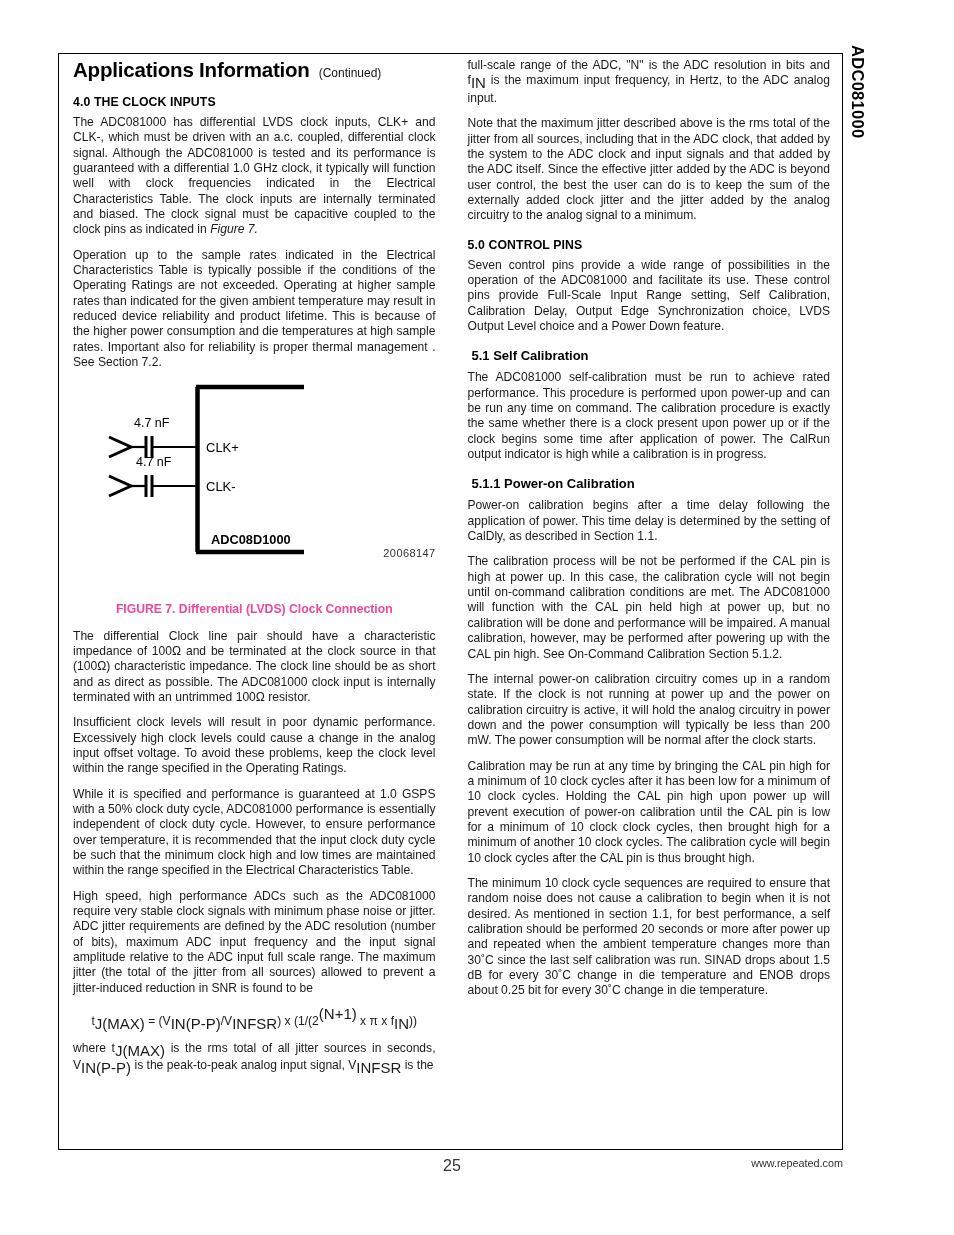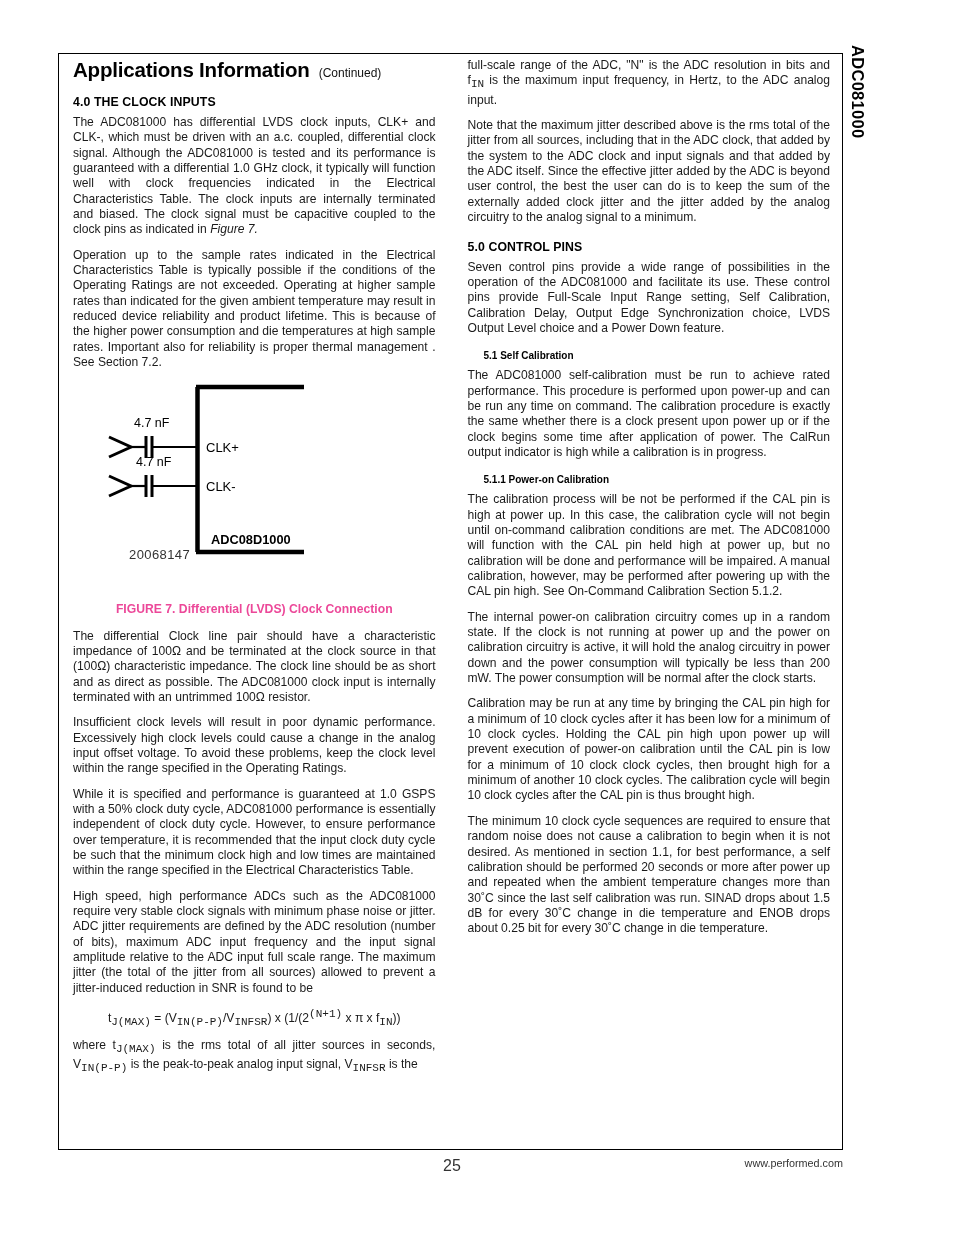--- a/index.html
+++ b/index.html
@@ -79,23 +79,23 @@
   }
 
   h2.sec {
     font-size: 12.3px;
     font-weight: bold;
     margin: 0 0 6px 0;
     color: #000;
     letter-spacing: 0.1px;
   }
   h3.sub {
-    font-size: 10px;
-    font-weight: bold;
-    margin: 14px 0 7px 16px;
+    font-size: 13px;
+    font-weight: bold;
+    margin: 14px 0 7px 4px;
     color: #000;
   }
 
   p.body {
     font-size: 12.1px;
     line-height: 15.35px;
     text-align: justify;
     text-justify: inter-word;
     margin: 0 0 10px 0;
     color: #1a1a1a;
@@ -105,39 +105,38 @@
 
   
   .formula {
     font-size: 12.1px;
     line-height: 16px;
     margin: 2px 0 8px 0;
     text-align: center;
     color: #1a1a1a;
   }
   .formula sub, p.body sub, .formula sup, p.body sup {
-    font-size: 11px;
-    font-family: Liberation Mono, monospace;
+    font-size: 15px;
   }
   sub { vertical-align: -0.28em; }
   sup { vertical-align: 0.42em; }
 
   
   .figure-wrap {
     margin: 8px 0 6px 0;
     position: relative;
     height: 215px;
   }
   .fig-svg { display: block; margin: 0 auto; }
   .fig-id {
     position: absolute;
     left: 0; right: 0;
     top: 166px;
-    text-align: left;
-    font-size: 13px;
+    text-align: right;
+    font-size: 11px;
     color: #333;
     letter-spacing: 0.4px;
     padding-left: 56px;
   }
   .fig-caption {
     font-size: 12.2px;
     font-weight: bold;
     text-align: center;
     margin: 0 0 13px 0;
     color: #ec4899;
@@ -243,30 +242,31 @@
       <h2 class="sec" style="margin-top:14px;">5.0 CONTROL PINS</h2>
 
       <p class="body">Seven control pins provide a wide range of possibilities in the operation of the ADC081000 and facilitate its use. These control pins provide Full-Scale Input Range setting, Self Calibration, Calibration Delay, Output Edge Synchronization choice, LVDS Output Level choice and a Power Down feature.</p>
 
       <h3 class="sub">5.1 Self Calibration</h3>
 
       <p class="body">The ADC081000 self-calibration must be run to achieve rated performance. This procedure is performed upon power-up and can be run any time on command. The calibration procedure is exactly the same whether there is a clock present upon power up or if the clock begins some time after application of power. The CalRun output indicator is high while a calibration is in progress.</p>
 
       <h3 class="sub">5.1.1 Power-on Calibration</h3>
 
+      <p class="body">Power-on calibration begins after a time delay following the application of power. This time delay is determined by the setting of CalDly, as described in Section 1.1.</p>
 
       <p class="body">The calibration process will be not be performed if the CAL pin is high at power up. In this case, the calibration cycle will not begin until on-command calibration conditions are met. The ADC081000 will function with the CAL pin held high at power up, but no calibration will be done and performance will be impaired. A manual calibration, however, may be performed after powering up with the CAL pin high. See On-Command Calibration Section 5.1.2.</p>
 
       <p class="body">The internal power-on calibration circuitry comes up in a random state. If the clock is not running at power up and the power on calibration circuitry is active, it will hold the analog circuitry in power down and the power consumption will typically be less than 200 mW. The power consumption will be normal after the clock starts.</p>
 
 
       <p class="body">Calibration may be run at any time by bringing the CAL pin high for a minimum of 10 clock cycles after it has been low for a minimum of 10 clock cycles. Holding the CAL pin high upon power up will prevent execution of power-on calibration until the CAL pin is low for a minimum of 10 clock clock cycles, then brought high for a minimum of another 10 clock cycles. The calibration cycle will begin 10 clock cycles after the CAL pin is thus brought high.</p>
 
       <p class="body">The minimum 10 clock cycle sequences are required to ensure that random noise does not cause a calibration to begin when it is not desired. As mentioned in section 1.1, for best performance, a self calibration should be performed 20 seconds or more after power up and repeated when the ambient temperature changes more than 30˚C since the last self calibration was run. SINAD drops about 1.5 dB for every 30˚C change in die temperature and ENOB drops about 0.25 bit for every 30˚C change in die temperature.</p>
 
     </div>
   </div>
 </div>
 
 <div id="footer">
   <span class="pg">25</span>
-  <span class="url">www.performed.com</span>
+  <span class="url">www.repeated.com</span>
 </div>
 
 </body></html>

